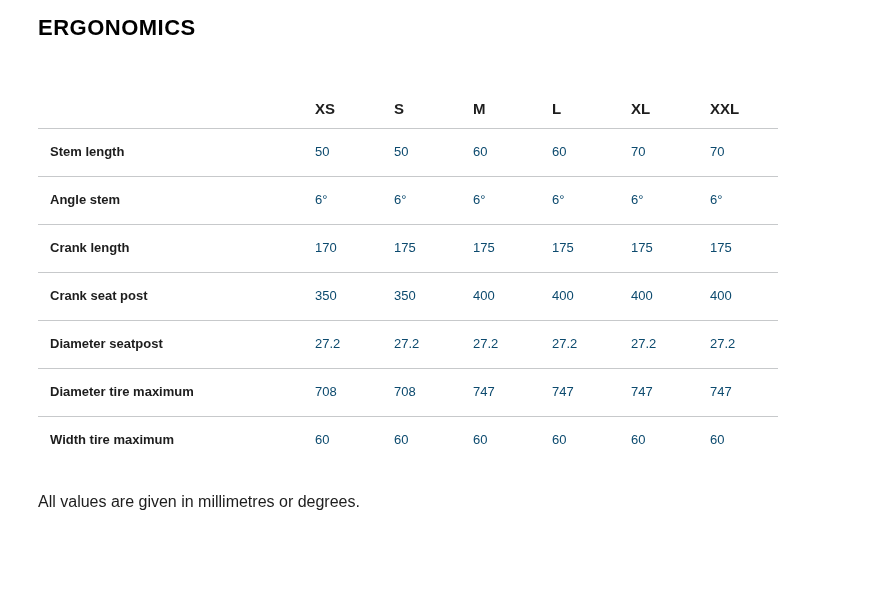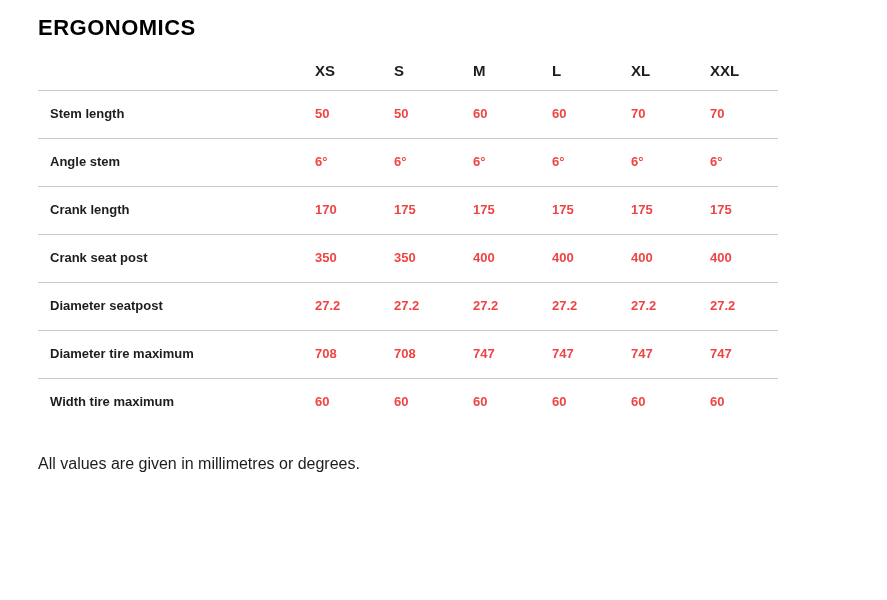--- a/index.html
+++ b/index.html
@@ -23,21 +23,21 @@
     line-height: 32px;
     font-weight: 700;
     letter-spacing: 0.5px;
     color: #000000;
     font-stretch: condensed;
   }
   table.spec-table {
     border-collapse: collapse;
     table-layout: fixed;
     width: 740px;
-    margin-top: 18px;
+    margin-top: 56px;
   }
   col.c-label { width: 277px; }
   col.c-size  { width: 79px; }
   col.c-size-last { width: auto; }
   thead th {
     text-align: left;
     vertical-align: bottom;
     font-size: 15px;
     line-height: 17px;
     font-weight: 700;
@@ -53,22 +53,22 @@
     line-height: 16px;
     padding: 15px 0 16px 0;
     border-bottom: 1px solid #c7c9cb;
   }
   tbody th {
     font-weight: 700;
     padding-left: 12px;
     color: #1d1d1d;
   }
   tbody td {
-    font-weight: 700;
-    color: #ef4444;
+    font-weight: 400;
+    color: #0c4a6e;
   }
   tbody tr:last-child th,
   tbody tr:last-child td {
     border-bottom: none;
   }
   .footnote {
     margin: 31px 0 0 0;
     font-size: 16px;
     line-height: 14px;
     color: #1d1d1d;

